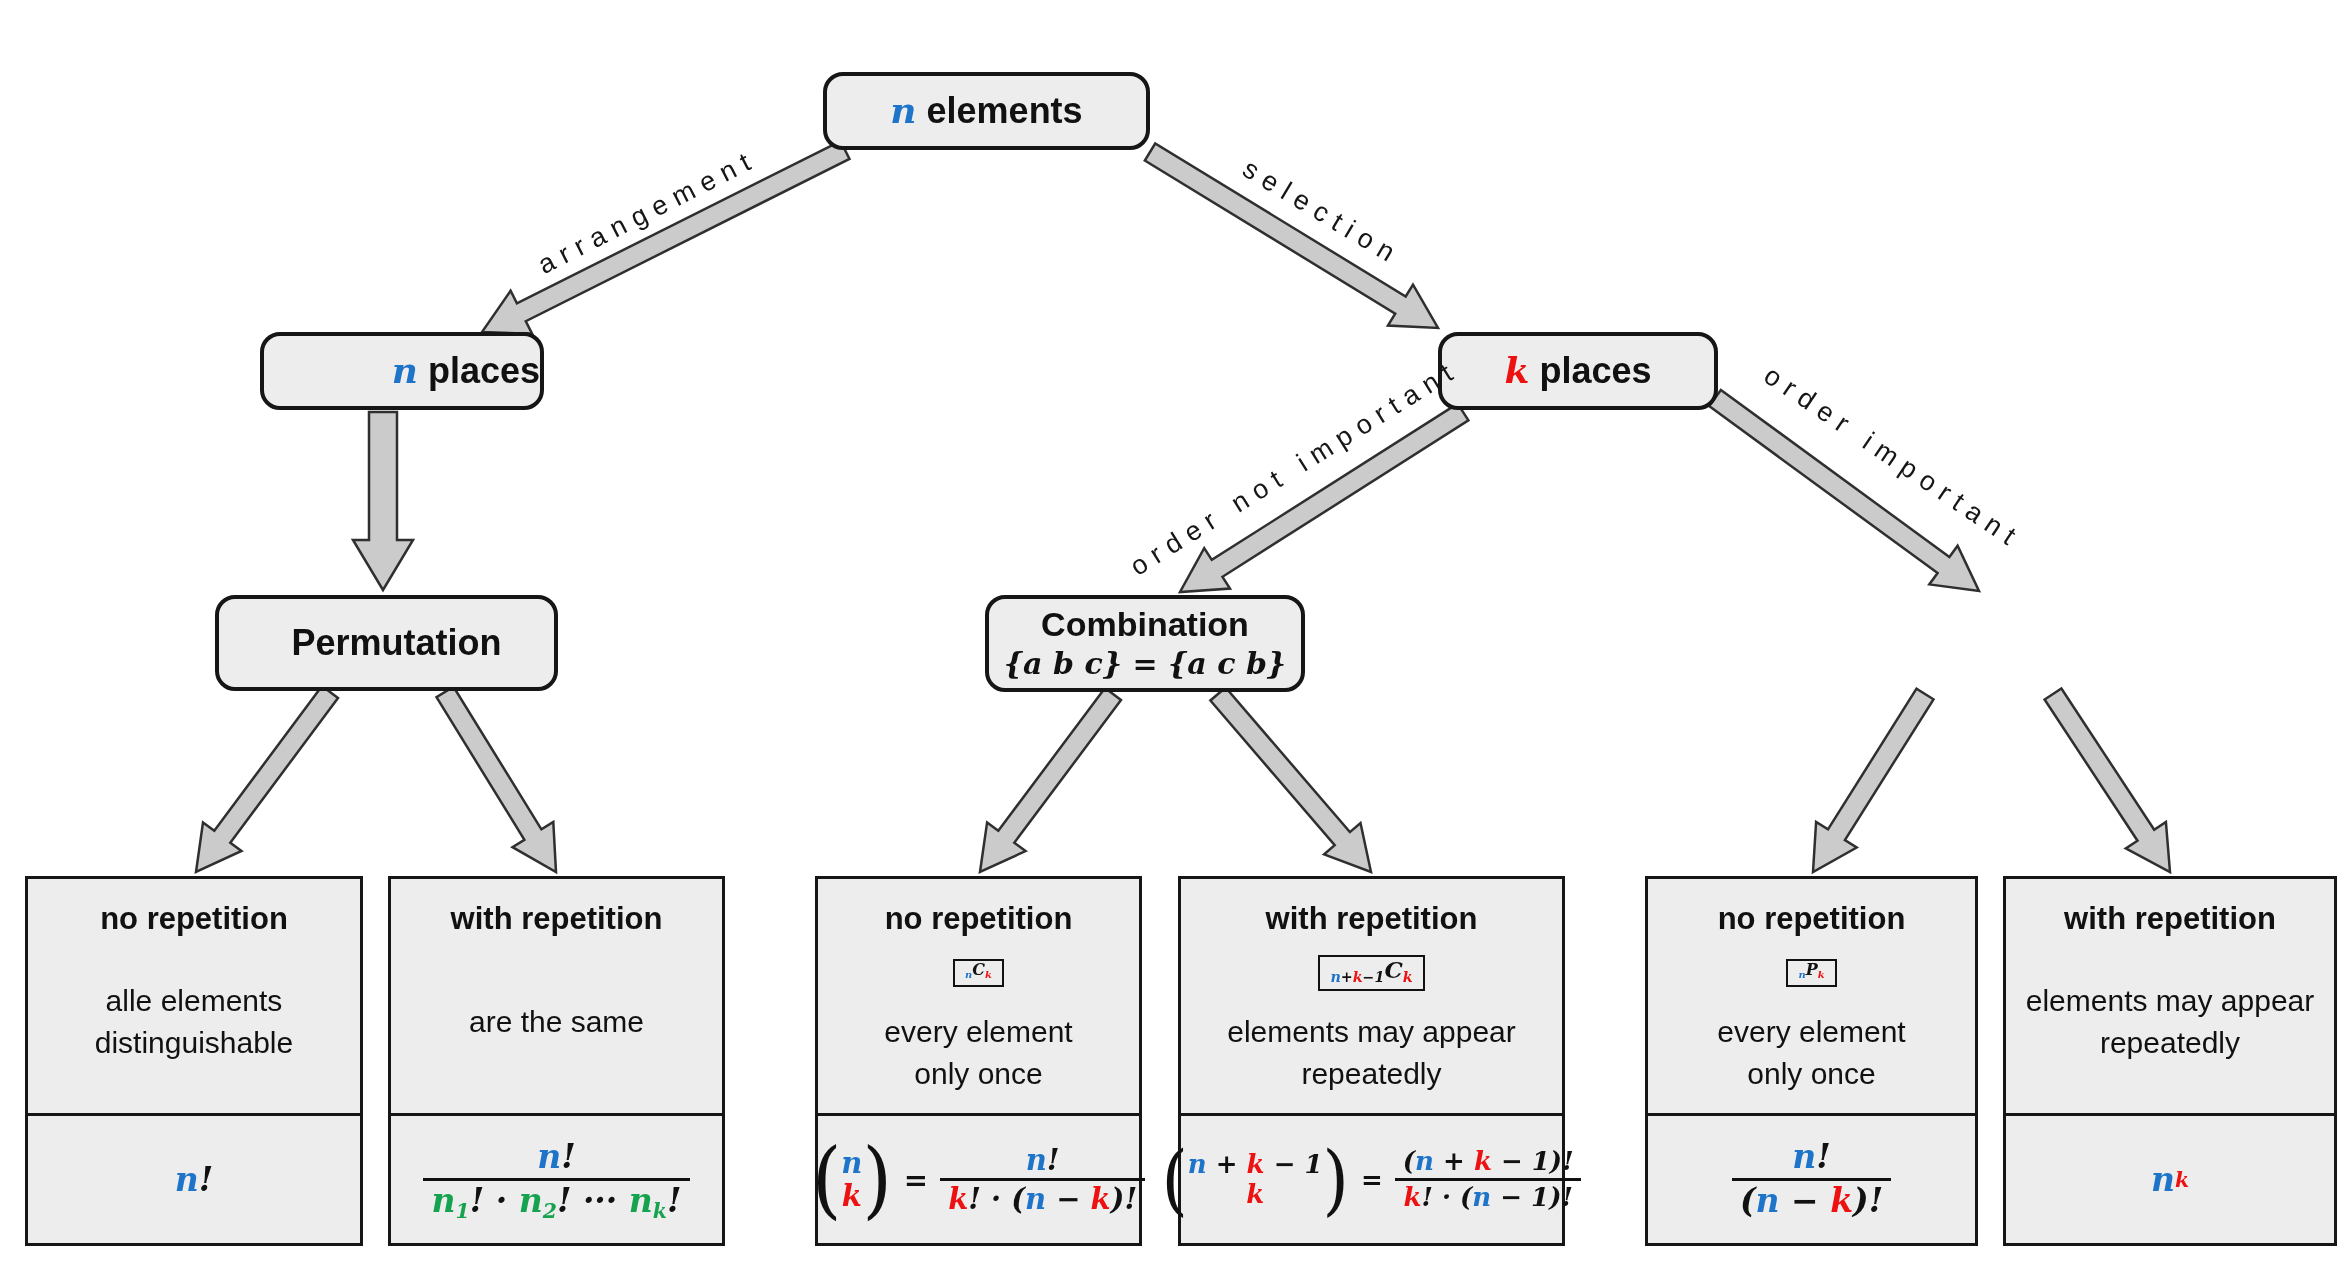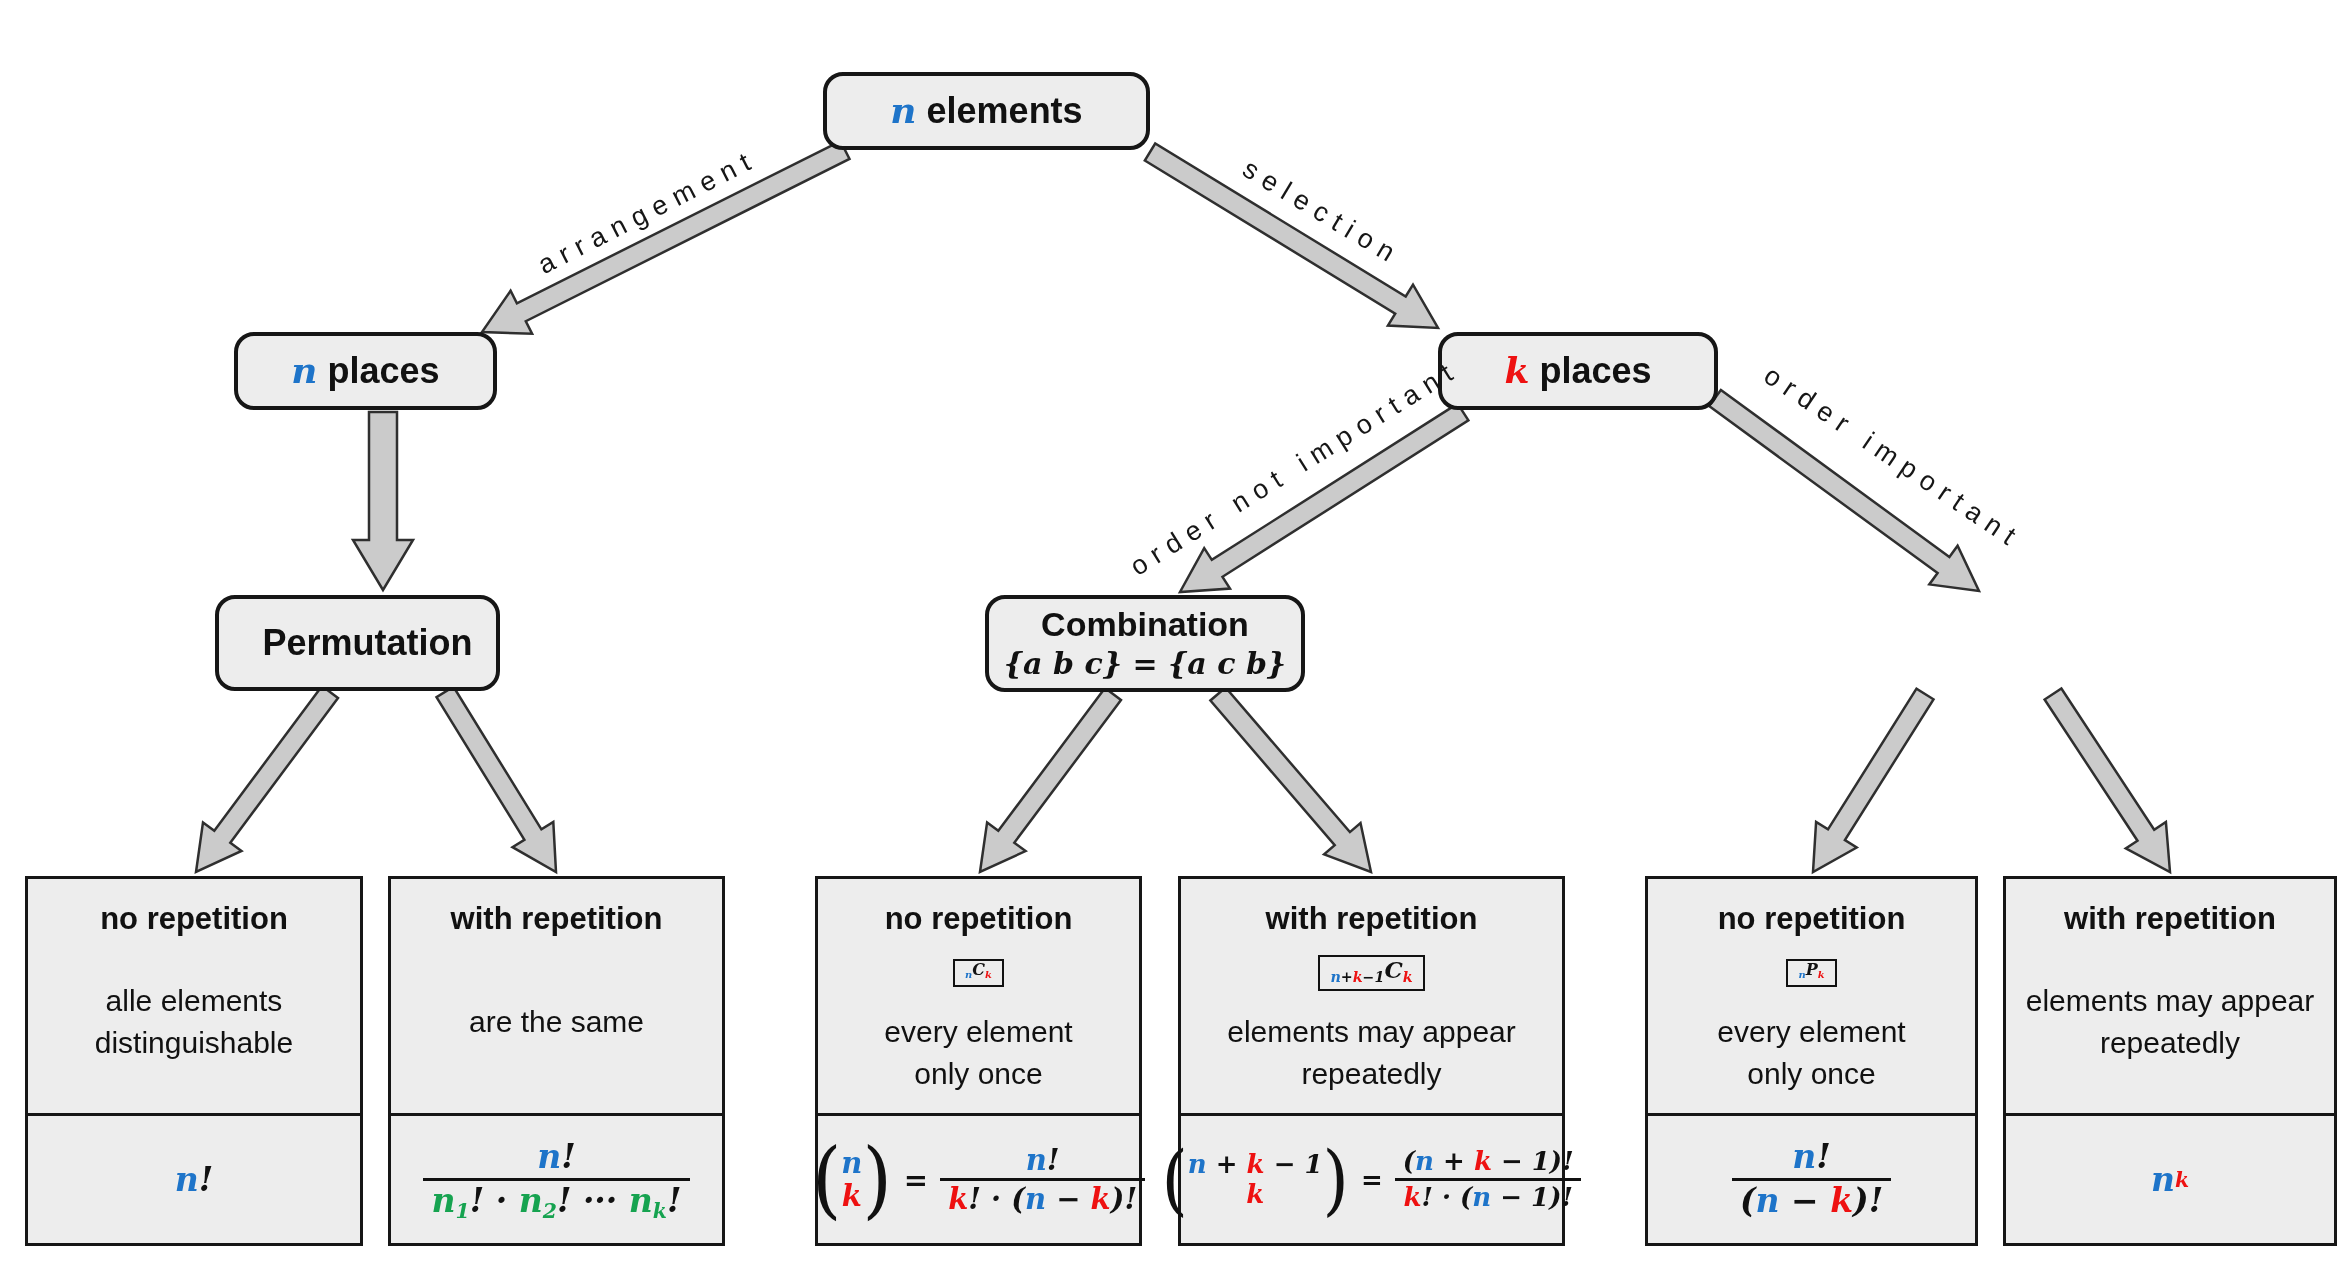--- a/index.html
+++ b/index.html
@@ -68,29 +68,29 @@
       <polygon points="1105,688 998.3,830.8 987.1,822.4 980,872 1025.6,851.1 1014.3,842.7 1121,700" fill="var(--arrow-fill)" stroke="var(--arrow-stroke)" stroke-width="2.5"></polygon>
       <polygon points="1210.4,700.5 1334.7,845.2 1324.1,854.3 1371,872 1360.5,823 1349.9,832.1 1225.6,687.5" fill="var(--arrow-fill)" stroke="var(--arrow-stroke)" stroke-width="2.5"></polygon>
       <polygon points="1916.5,688.7 1828,829.4 1816.1,822 1813,872 1856.7,847.5 1844.9,840.1 1933.5,699.3" fill="var(--arrow-fill)" stroke="var(--arrow-stroke)" stroke-width="2.5"></polygon>
       <polygon points="2044.6,699.5 2137.5,840.7 2125.8,848.4 2170,872 2165.9,822 2154.2,829.7 2061.4,688.5" fill="var(--arrow-fill)" stroke="var(--arrow-stroke)" stroke-width="2.5"></polygon>
     </svg>
 
   <div class="node" style="left:823px;top:72px;width:327px;height:78px;">
     <div class="node-title"><span class="tk b m">n</span><span class="tk "> elements</span></div>
   </div>
 
-  <div class="node" style="left:234px;top:332px;width:263px;height:78px;">
+  <div class="node" style="left:260px;top:332px;width:284px;height:78px;align-items:flex-end;">
     <div class="node-title"><span class="tk b m">n</span><span class="tk "> places</span></div>
   </div>
 
   <div class="node" style="left:1438px;top:332px;width:280px;height:78px;">
     <div class="node-title"><span class="tk r m">k</span><span class="tk "> places</span></div>
   </div>
 
-  <div class="node" style="left:215px;top:595px;width:285px;height:96px;padding-left:20px;">
+  <div class="node" style="left:215px;top:595px;width:343px;height:96px;padding-left:20px;">
     <div class="node-title"><span class="tk ">Permutation</span></div>
   </div>
 
   <div class="node" style="left:985px;top:595px;width:320px;height:97px;">
     <div class="node-title" style="font-size:34px;"><span class="tk ">Combination</span></div>
     <div class="node-sub m"><span class="tk ">{a b c} = {a c b}</span></div>
   </div>
 
 
   <div class="edge-label" style="left:648px;top:212px;transform:translate(-50%,-50%) rotate(-27deg);">arrangement</div>

